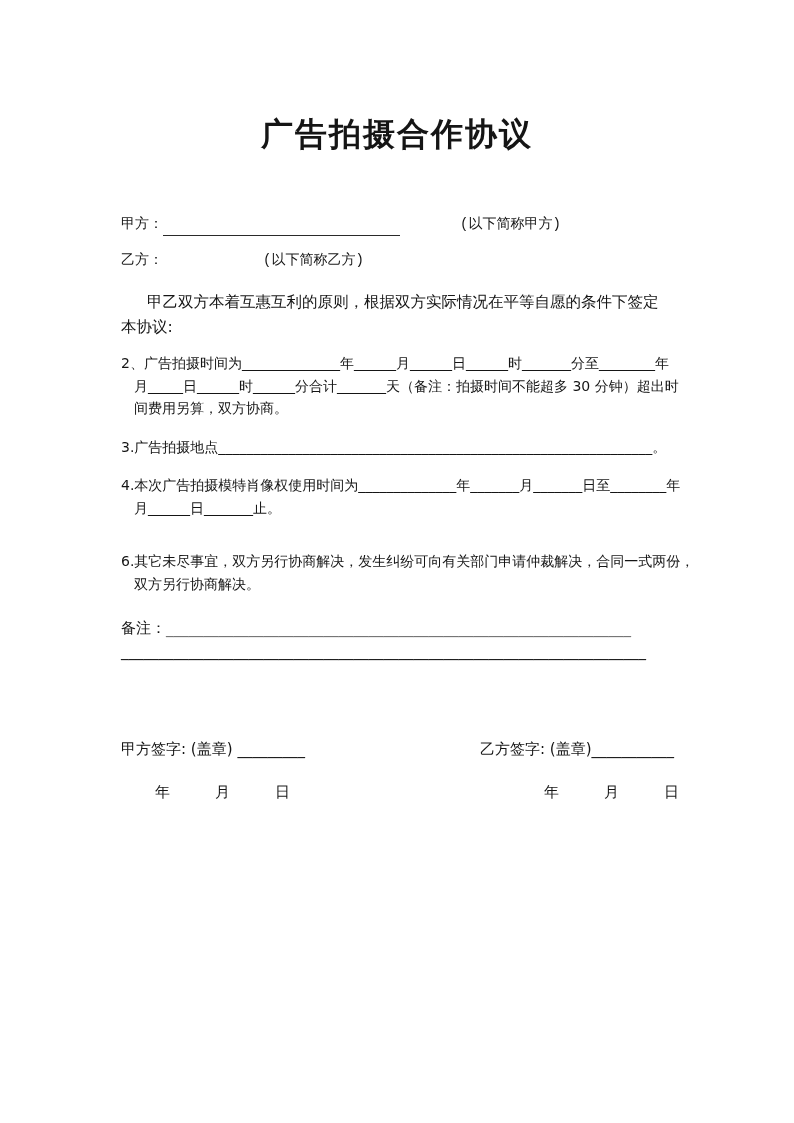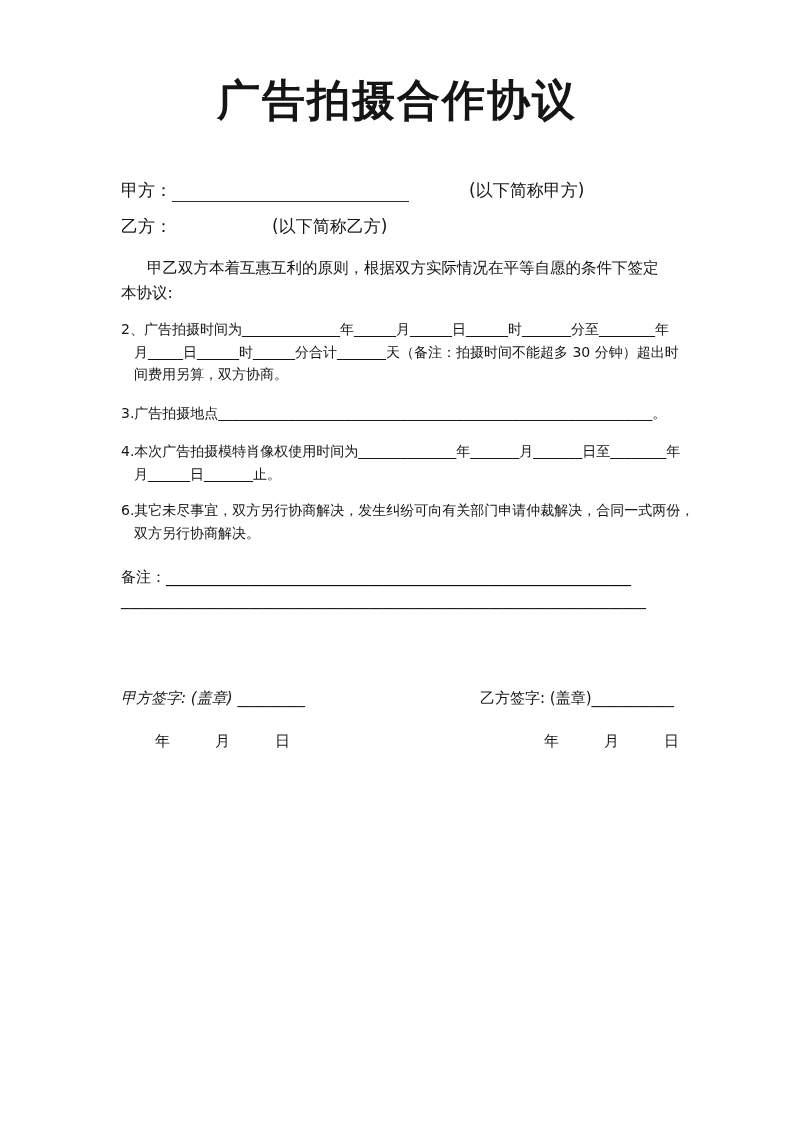--- a/index.html
+++ b/index.html
@@ -8,38 +8,39 @@
     width: 794px;
     height: 1123px;
     margin: 0 auto;
     background: #ffffff;
     color: #151515;
     font-family: "DejaVu Sans", "Liberation Sans", sans-serif;
     overflow: hidden;
   }
   .title {
     margin: 0;
-    padding-top: 78px;
+    padding-top: 112px;
     text-align: center;
-    font-size: 43px;
+    font-size: 32px;
     font-weight: bold;
     letter-spacing: 2px;
     line-height: 44px;
   }
   .content {
     margin-left: 121px;
     width: 556px;
   }
   
   .party-row {
     display: flex;
     align-items: flex-end;
-    font-size: 17px;
+    font-size: 14px;
     line-height: 24px;
     white-space: nowrap;
+    font-family: Liberation Mono, monospace;
   }
   .party-row.first { margin-top: 56px; }
   .party-row.second { margin-top: 12px; gap: 40px; }
   .party-blank {
     display: inline-block;
     width: 237px;
     border-bottom: 1px solid #2a2a2a;
     padding-left: 4px;
     min-height: 22px;
     box-sizing: border-box;
@@ -57,37 +58,37 @@
     font-size: 14px;
     line-height: 22.5px;
   }
   .line { white-space: nowrap; }
   .cont { padding-left: 13px; }
   .item-1 { margin-top: 9px; }
   .item-2 { margin-top: 12px; }
   .item-3 { margin-top: 16px; }
   .item-4 { margin-top: 16px; }
   .item-5 { margin-top: 0px; }
-  .item-6 { margin-top: 14px; }
+  .item-6 { margin-top: 31px; }
   
   .remark {
     margin-top: 22px;
     font-size: 15px;
     line-height: 23px;
   }
-  .remark .blank1 { color: #000000; }
+  .remark .blank1 { color: #737373; }
   
   .sig-row {
     display: flex;
     margin-top: 75px;
     font-size: 15px;
     line-height: 23px;
     white-space: nowrap;
   }
-  .sig-left { width: 359px; flex: 0 0 359px; font-style: italic; }
+  .sig-left { width: 359px; flex: 0 0 359px; }
   .sig-blank { margin-left: 5px; }
   .date-row {
     display: flex;
     margin-top: 20px;
     font-size: 15px;
     line-height: 23px;
     white-space: nowrap;
   }
   .date-left {
     width: 359px;

